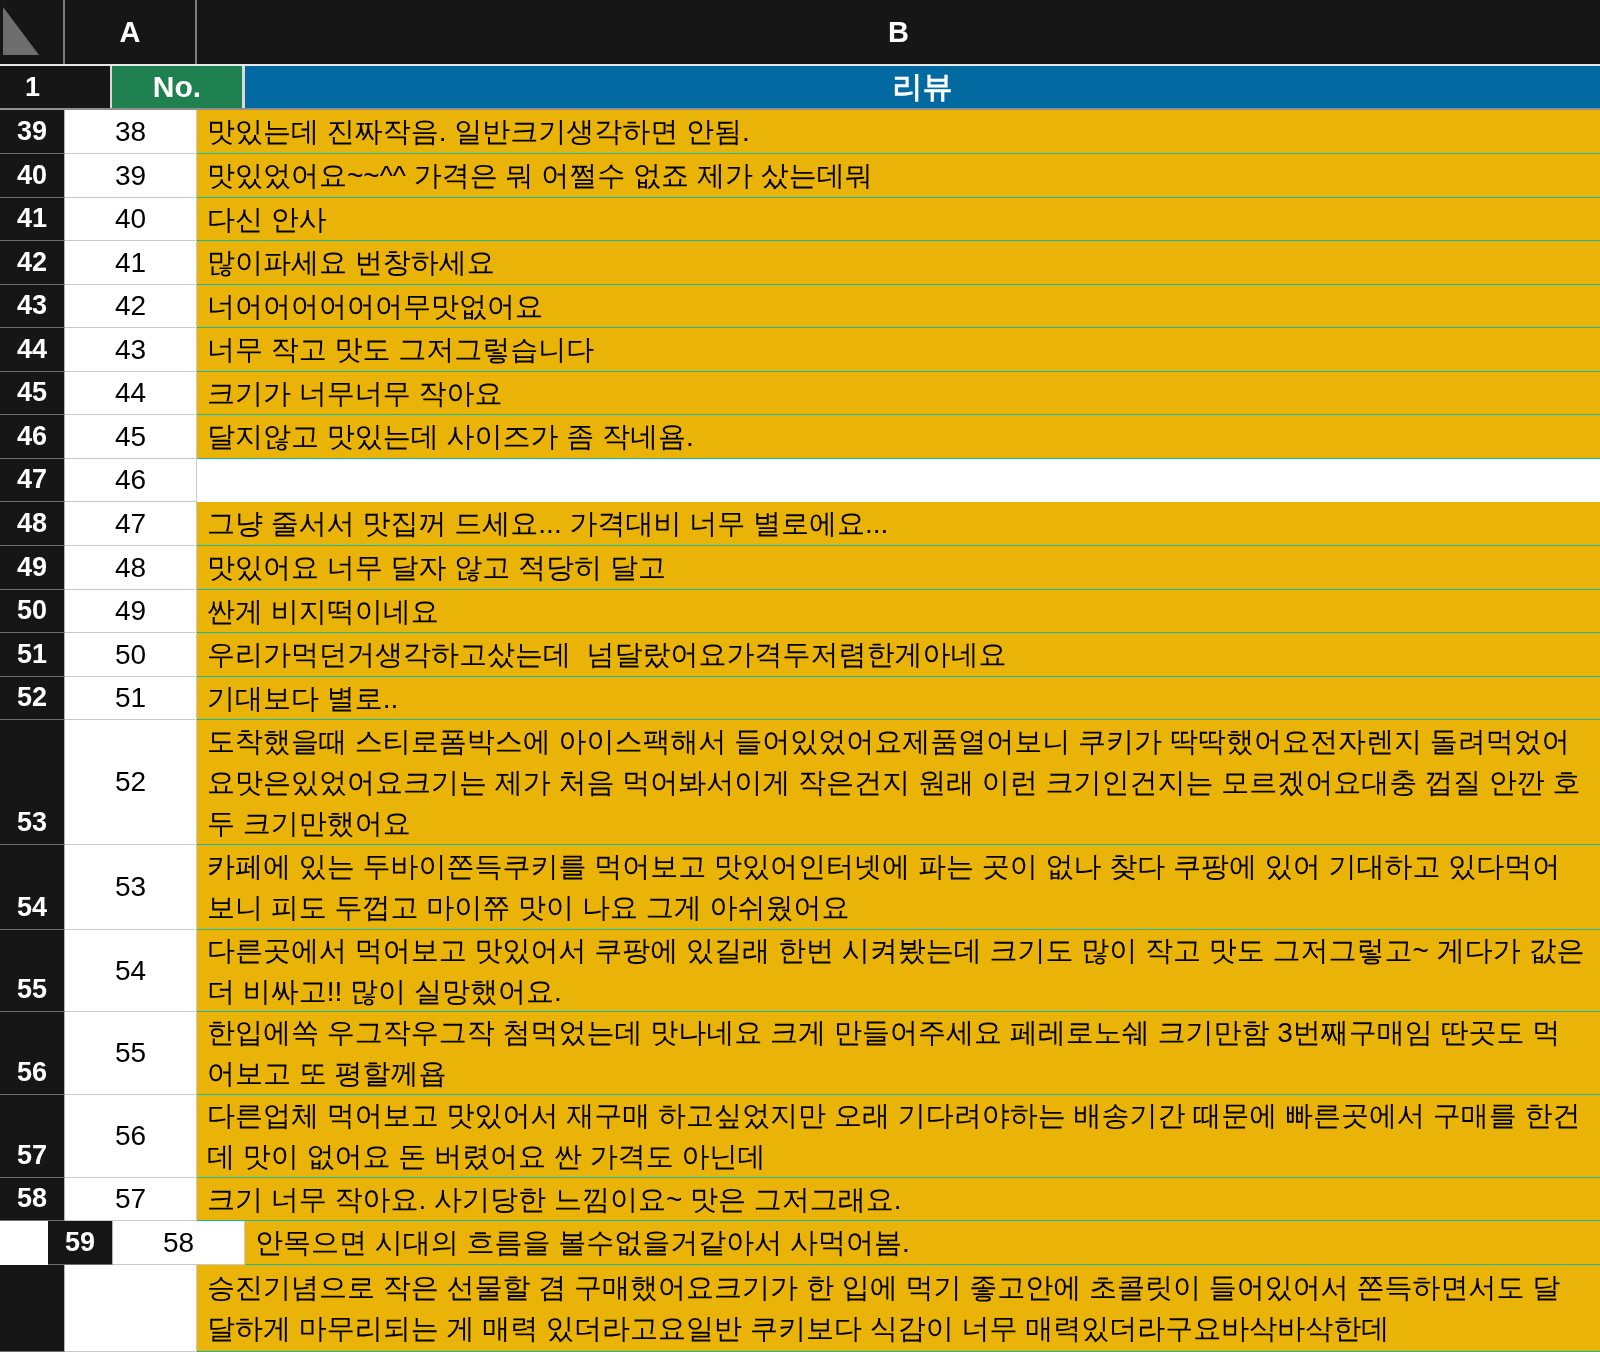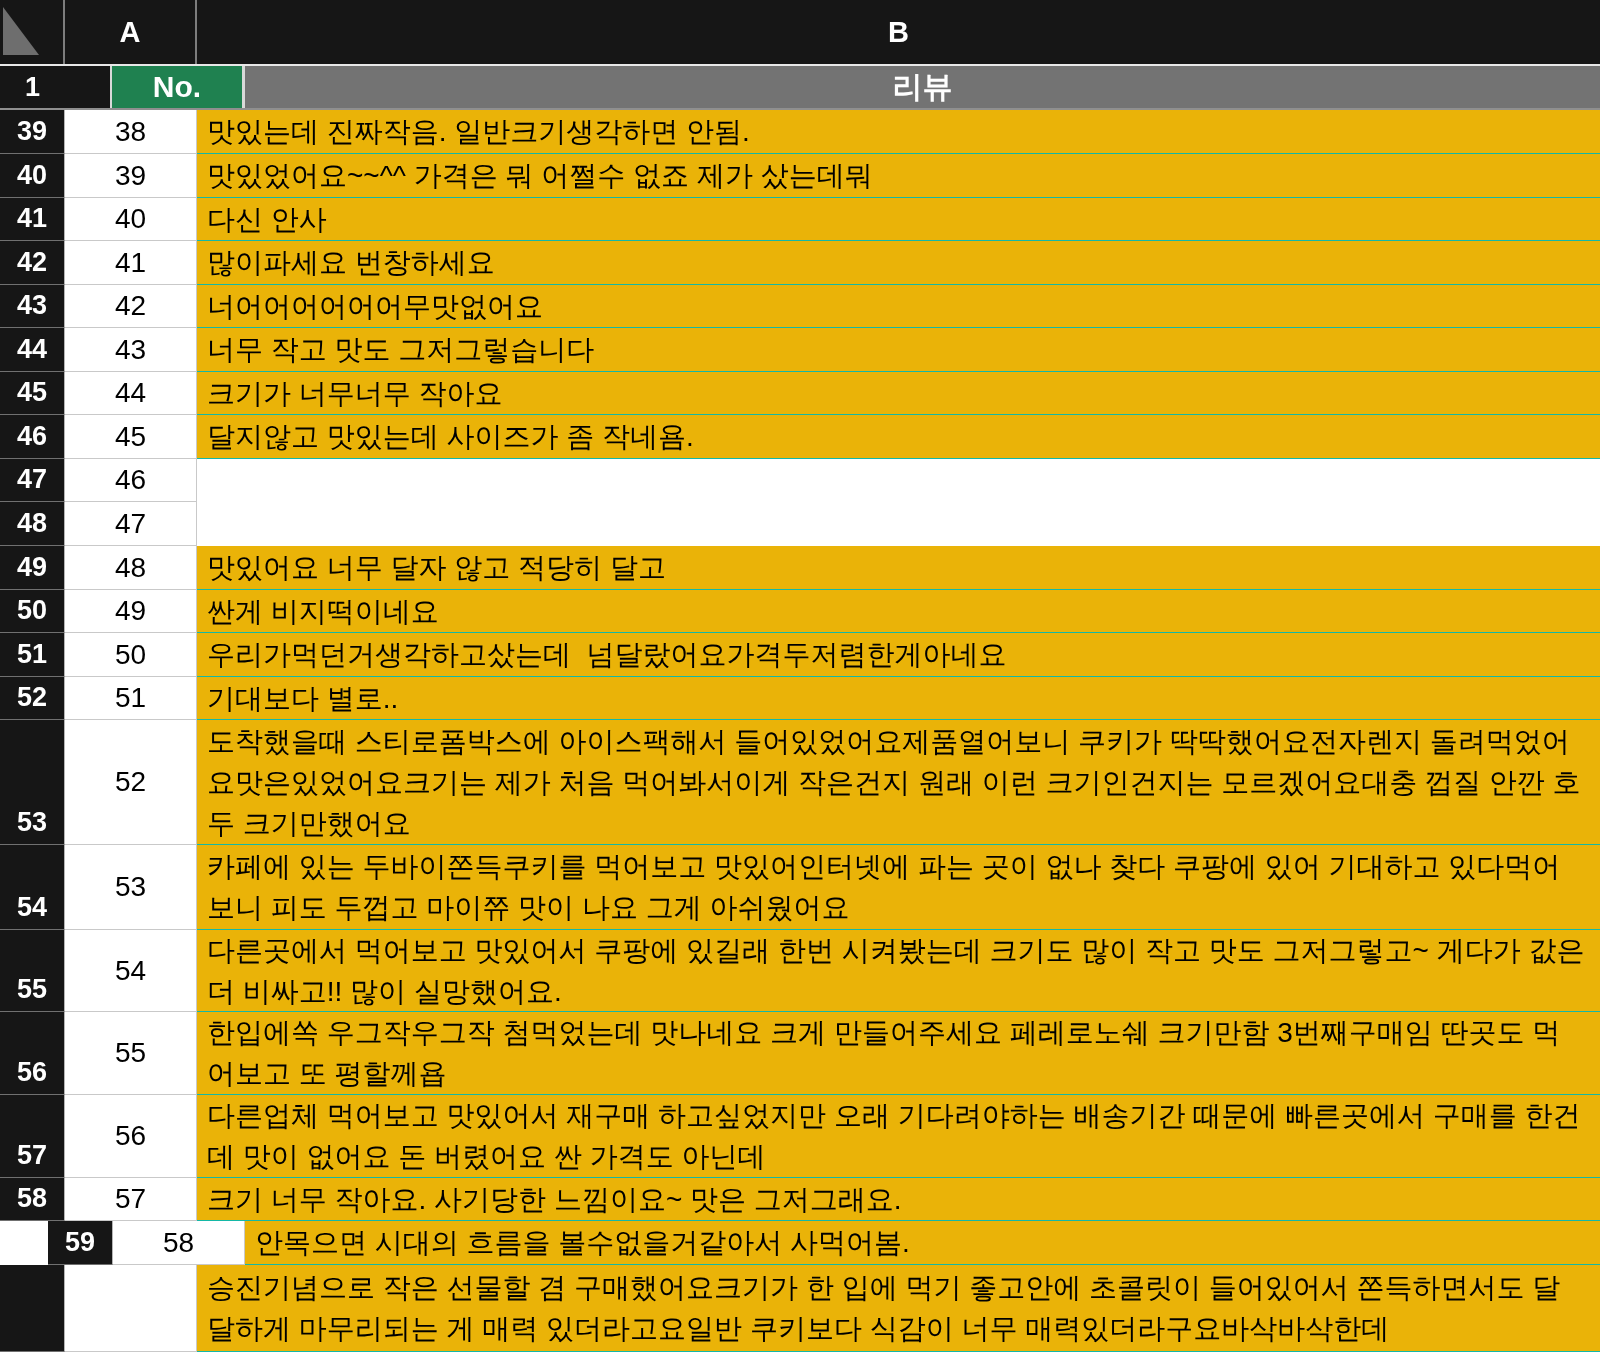--- a/index.html
+++ b/index.html
@@ -67,21 +67,21 @@
     <div class="corner">
       <div class="tri"></div>
     </div>
     <div class="colhead colA">A</div>
     <div class="colhead colB">B</div>
   </div>
 
   <div class="header-row">
     <div class="rh">1</div>
     <div class="gcell gA" style="background: rgb(31, 129, 80);">No.</div>
-    <div class="gcell gB" style="background: #737373;">리뷰</div>
+    <div class="gcell gB" style="background: #0369a1;">리뷰</div>
   </div>
 
   <div id="rows">
     <div class="drow" style="height: 44px;">
       <div class="rh">39</div>
       <div class="ca">38</div>
       <div class="cb">맛있는데 진짜작음. 일반크기생각하면 안됨.</div>
     </div>
 
     <div class="drow" style="height: 44px;">
@@ -127,20 +127,21 @@
     </div>
 
     <div class="drow" style="height: 43px;">
       <div class="rh">47</div>
       <div class="ca">46</div>
     </div>
 
     <div class="drow" style="height: 44px;">
       <div class="rh">48</div>
       <div class="ca">47</div>
+      <div class="cb">그냥 줄서서 맛집꺼 드세요... 가격대비 너무 별로에요...</div>
     </div>
 
     <div class="drow" style="height: 44px;">
       <div class="rh">49</div>
       <div class="ca">48</div>
       <div class="cb">맛있어요 너무 달자 않고 적당히 달고</div>
     </div>
 
     <div class="drow" style="height: 43px;">
       <div class="rh">50</div>

